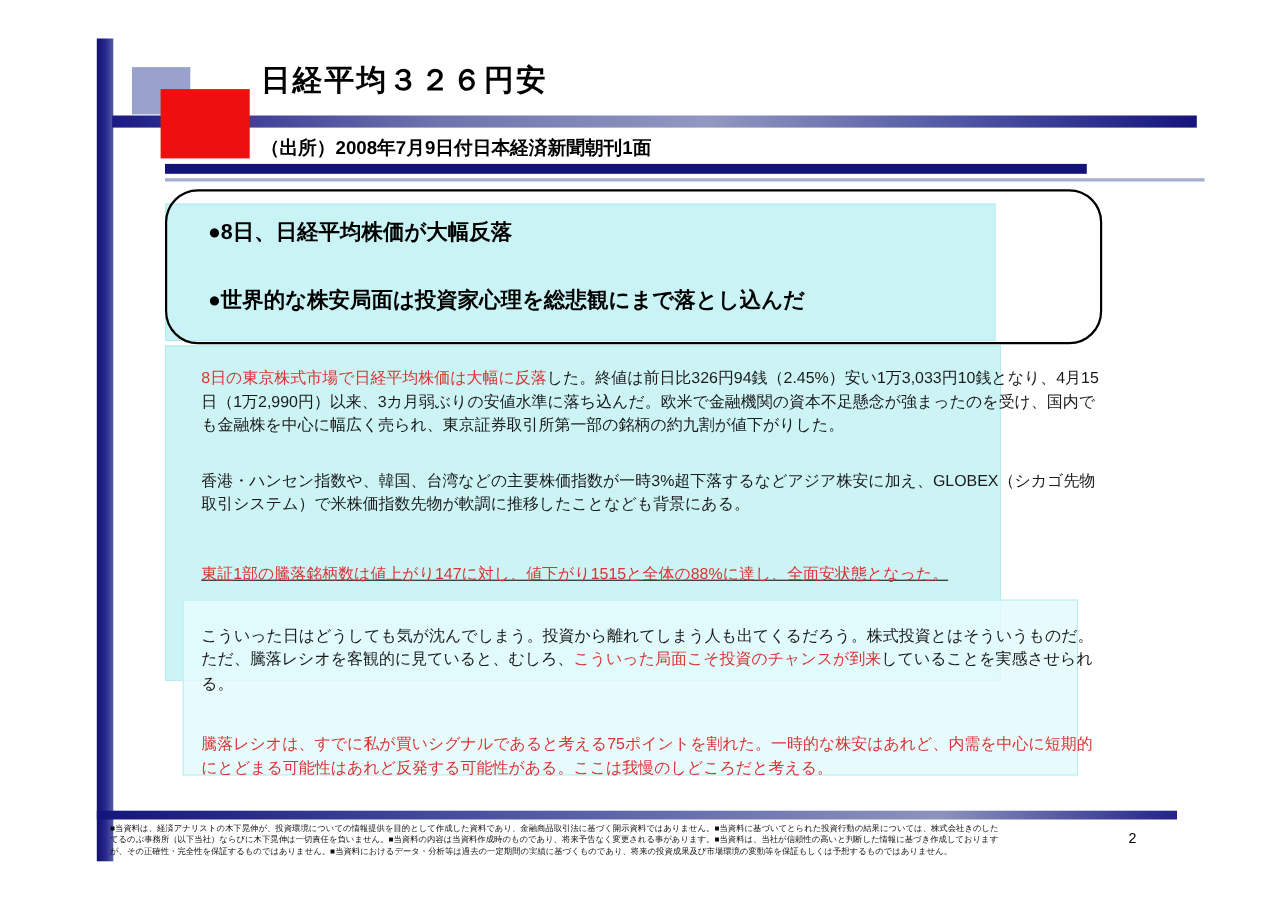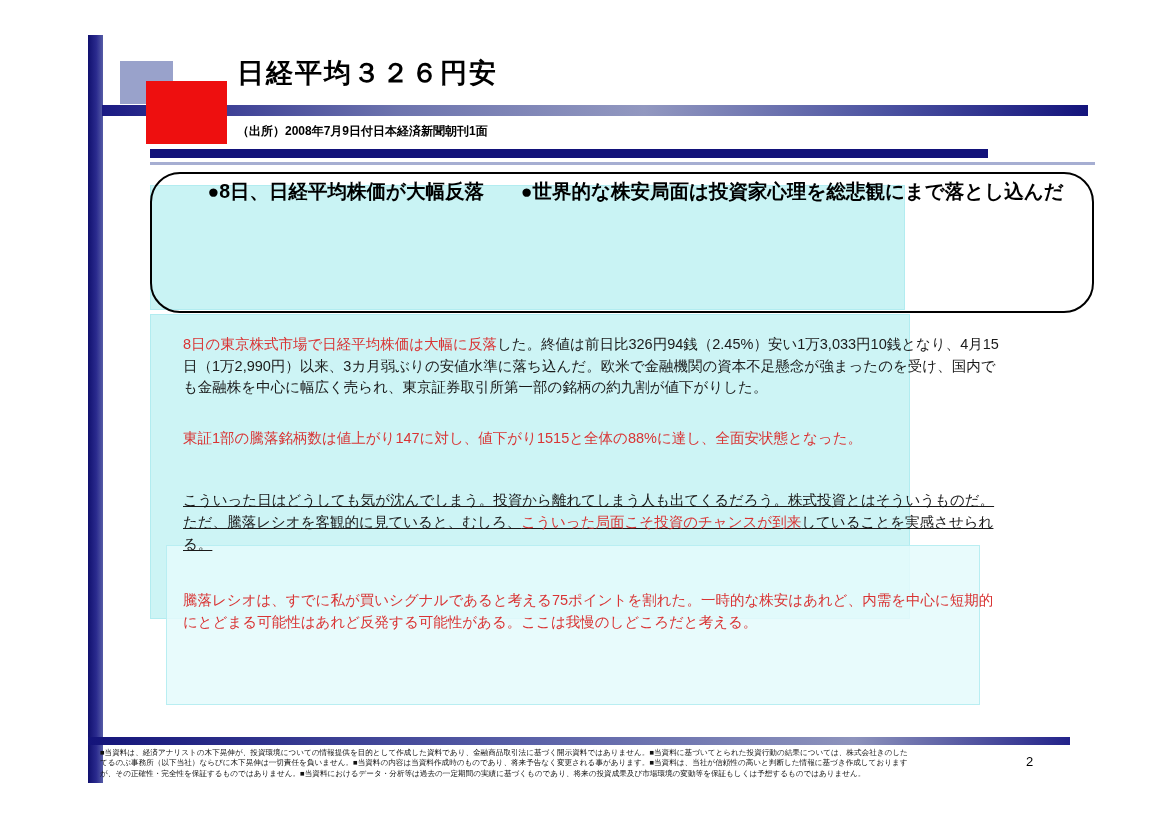--- a/index.html
+++ b/index.html
@@ -9,32 +9,32 @@
   }
   
   .left-bar{position:absolute;left:88px;top:35px;width:15px;height:748px;
     background:linear-gradient(90deg,#10106e 0%,#2a2a8e 55%,#565ca6 100%);}
   .lavender-square{position:absolute;left:120px;top:61px;width:53px;height:43px;background:#99a2cb;z-index:2;}
   .red-square{position:absolute;left:146px;top:81px;width:81px;height:63px;background:#ee0f0f;z-index:4;}
   .header-grad-bar{position:absolute;left:102px;top:105px;width:986px;height:11px;z-index:3;
     background:linear-gradient(90deg,#1b1b84 0%,#6d74ae 30%,#9298c0 55%,#4a51a0 80%,#14147c 100%);}
   .page-title{position:absolute;left:237px;top:55px;font-size:27px;font-weight:bold;color:#000;
     letter-spacing:2px;z-index:5;white-space:nowrap;}
-  .source-line{position:absolute;left:237px;top:123px;font-size:12px;font-weight:bold;color:#000;z-index:5;white-space:nowrap;}
+  .source-line{position:absolute;left:237px;top:123px;font-size:17px;font-weight:bold;color:#000;z-index:5;white-space:nowrap;}
   .navy-rule{position:absolute;left:150px;top:149px;width:838px;height:9px;background:#12127a;}
   .lavender-rule{position:absolute;left:150px;top:162px;width:945px;height:3px;background:#a6aed2;}
   
   .cyan{position:absolute;z-index:1;}
   .cyan-a{left:150px;top:185px;width:753px;height:123px;background:#c9f3f4;border:1px solid #b2ecf0;}
   .cyan-b{left:150px;top:314px;width:758px;height:303px;background:#cdf4f5;border:1px solid #b2ecf0;}
   .cyan-c{left:166px;top:545px;width:812px;height:158px;background:rgba(228,250,251,0.85);border:1px solid #b9eef2;}
   
-  .summary-box{position:absolute;left:150px;top:172px;width:944px;height:141px;
+  .summary-box{position:absolute;left:150px;top:172px;width:852px;height:141px;
     border:2.5px solid #000;border-radius:30px;z-index:6;box-sizing:border-box;
-    display:flex;flex-direction:row;justify-content:space-around;padding:6px 10px 6px 37px;}
+    display:flex;flex-direction:column;justify-content:space-around;padding:6px 10px 6px 37px;}
   .bullet-line{font-size:19.5px;font-weight:bold;color:#000;white-space:nowrap;line-height:1.2;}
   
   .body-text{position:absolute;left:183px;top:334px;width:822px;z-index:6;
     font-size:14.5px;line-height:21.6px;color:#1a1a1a;}
   .body-text p{margin:0;}
   .body-text p:nth-child(1){margin-bottom:29px;}
   .body-text p:nth-child(2){margin-bottom:41px;}
   .body-text p:nth-child(3){margin-bottom:35px;text-decoration:underline;}
   .body-text p:nth-child(4){margin-bottom:34px;}
   .seg-red{color:#d93434;text-align:center;}
@@ -66,20 +66,21 @@
   <div class="cyan cyan-b"></div>
   <div class="cyan cyan-c"></div>
 
   <div class="summary-box">
       <div class="bullet-line">●8日、日経平均株価が大幅反落</div>
       <div class="bullet-line">●世界的な株安局面は投資家心理を総悲観にまで落とし込んだ</div>
     </div>
 
   <div class="body-text">
       <p><span class="seg-red">8日の東京株式市場で日経平均株価は大幅に反落</span><span class="seg-black">した。終値は前日比326円94銭（2.45%）安い1万3,033円10銭となり、4月15日（1万2,990円）以来、3カ月弱ぶりの安値水準に落ち込んだ。欧米で金融機関の資本不足懸念が強まったのを受け、国内でも金融株を中心に幅広く売られ、東京証券取引所第一部の銘柄の約九割が値下がりした。</span></p>
+      <p><span class="seg-black">香港・ハンセン指数や、韓国、台湾などの主要株価指数が一時3%超下落するなどアジア株安に加え、GLOBEX（シカゴ先物取引システム）で米株価指数先物が軟調に推移したことなども背景にある。</span></p>
       <p><span class="seg-red">東証1部の騰落銘柄数は値上がり147に対し、値下がり1515と全体の88%に達し、全面安状態となった。</span></p>
       <p><span class="seg-black">こういった日はどうしても気が沈んでしまう。投資から離れてしまう人も出てくるだろう。株式投資とはそういうものだ。ただ、騰落レシオを客観的に見ていると、むしろ、</span><span class="seg-red">こういった局面こそ投資のチャンスが到来</span><span class="seg-black">していることを実感させられる。</span></p>
       <p><span class="seg-red">騰落レシオは、すでに私が買いシグナルであると考える75ポイントを割れた。一時的な株安はあれど、内需を中心に短期的にとどまる可能性はあれど反発する可能性がある。ここは我慢のしどころだと考える。</span></p>
     </div>
 
   <div class="bottom-bar"></div>
   <div class="footer-disclaimer">
       <div>■当資料は、経済アナリストの木下晃伸が、投資環境についての情報提供を目的として作成した資料であり、金融商品取引法に基づく開示資料ではありません。■当資料に基づいてとられた投資行動の結果については、株式会社きのした</div>
       <div>てるのぶ事務所（以下当社）ならびに木下晃伸は一切責任を負いません。■当資料の内容は当資料作成時のものであり、将来予告なく変更される事があります。■当資料は、当社が信頼性の高いと判断した情報に基づき作成しております</div>
       <div>が、その正確性・完全性を保証するものではありません。■当資料におけるデータ・分析等は過去の一定期間の実績に基づくものであり、将来の投資成果及び市場環境の変動等を保証もしくは予想するものではありません。</div>

